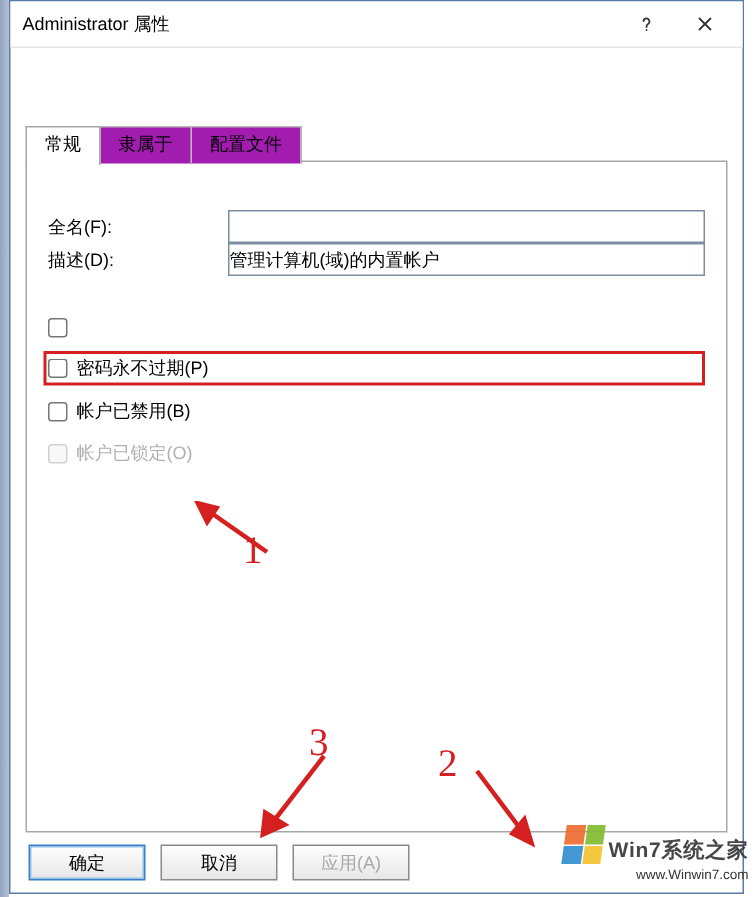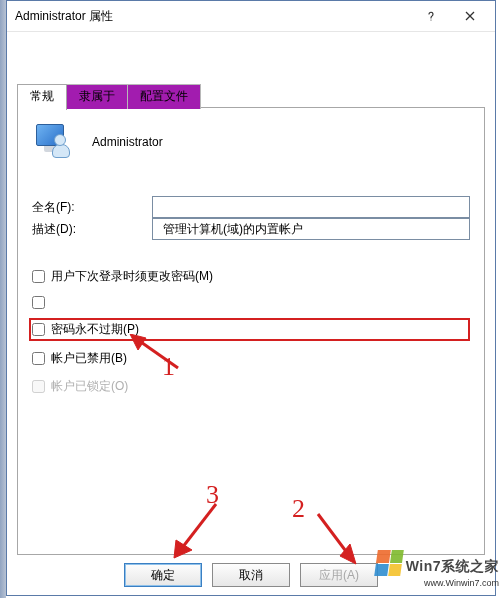--- a/index.html
+++ b/index.html
@@ -123,21 +123,21 @@
     display: grid;
     grid-template-columns: 120px 1fr;
     align-items: center;
   }
   .form-grid label { font-size: 12px; }
   .form-grid input[type=text] {
     width: 100%;
     height: 22px;
     border: 1px solid #7a8da3;
     font-size: 12px;
-    padding: 1px 10px;
+    padding: 1px 0;
     font-family: inherit;
   }
   .checks {
     margin-top: 28px;
     display: flex; flex-direction: column;
     gap: 11px;
   }
   .chk-row {
     display: flex; align-items: center;
     gap: 6px;
@@ -153,21 +153,21 @@
     border: 2px solid #d42020;
     padding: 1px 4px 1px 1px;
     margin-left: -3px;
     margin-top: -2px; margin-bottom: -2px;
     display: inline-flex;
     align-items: center;
     gap: 6px;
   }
   .btn-row {
     display: flex; gap: 10px;
-    justify-content: center;
+    justify-content: flex-start;
     padding: 8px 2px 0 2px;
   }
   .btn {
     width: 78px; height: 24px;
     border: 1px solid #8a8a8a;
     background: linear-gradient(#fdfdfd, #e7e7e7);
     font-size: 12px;
     font-family: inherit;
     cursor: pointer;
   }
@@ -248,42 +248,29 @@
   <div class="client">
 
     <div class="tabstrip">
       <div class="tab active">常规</div>
       <div class="tab">隶属于</div>
       <div class="tab">配置文件</div>
     </div>
 
     <div class="tab-panel">
 
-      <div class="user-header">
-        <div class="user-icon">
-          <div class="screen"></div>
-            <div class="stand"></div>
-            <div class="body"></div>
-            <div class="head"></div>
-        </div>
-        <div class="user-name">Administrator</div>
-      </div>
 
       <div class="form-grid">
         <label>全名(F):</label>
         <input type="text" value="" style="">
         <label>描述(D):</label>
         <input type="text" value="管理计算机(域)的内置帐户" style="">
       </div>
 
       <div class="checks">
-        <label class="chk-row">
-          <input type="checkbox" style="">
-          <span>用户下次登录时须更改密码(M)</span>
-        </label>
         <label class="chk-row">
           <input type="checkbox" style="">
         </label>
         <span class="highlight">
           <label class="chk-row">
             <input type="checkbox" style="">
             <span>密码永不过期(P)</span>
           </label>
         </span>
         <label class="chk-row">

